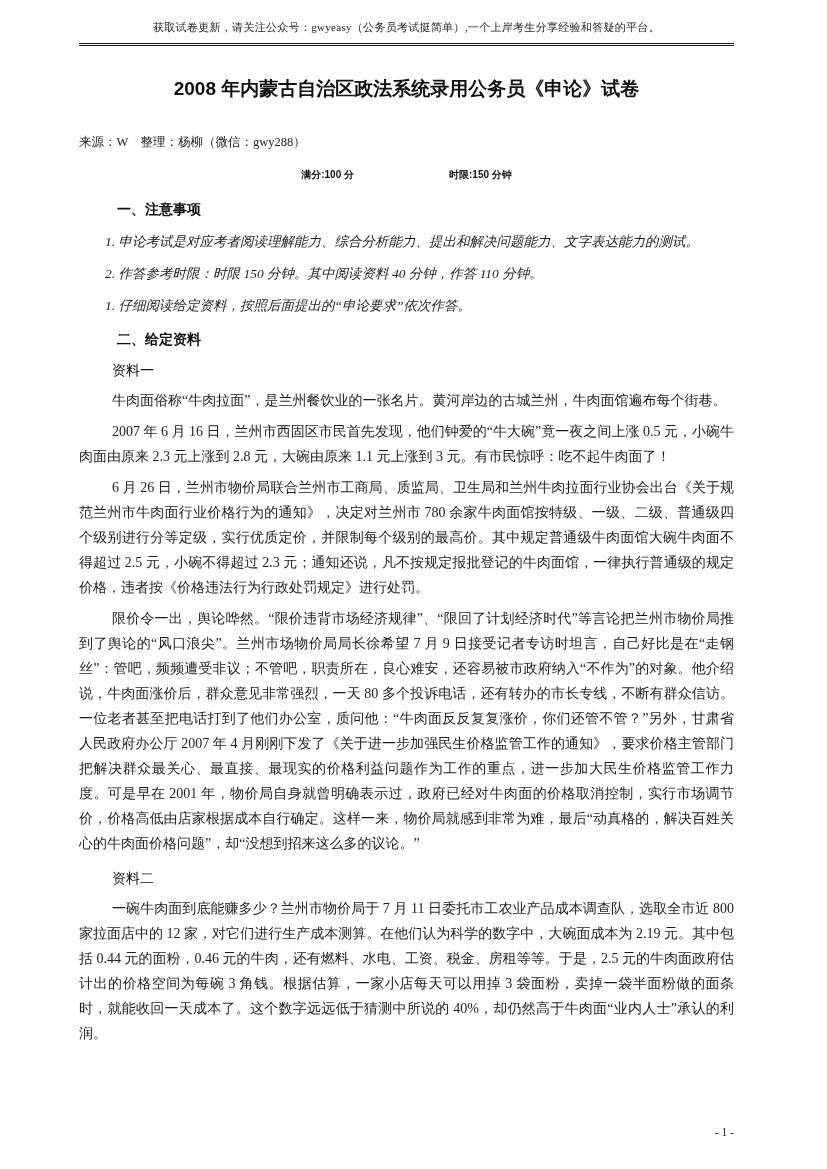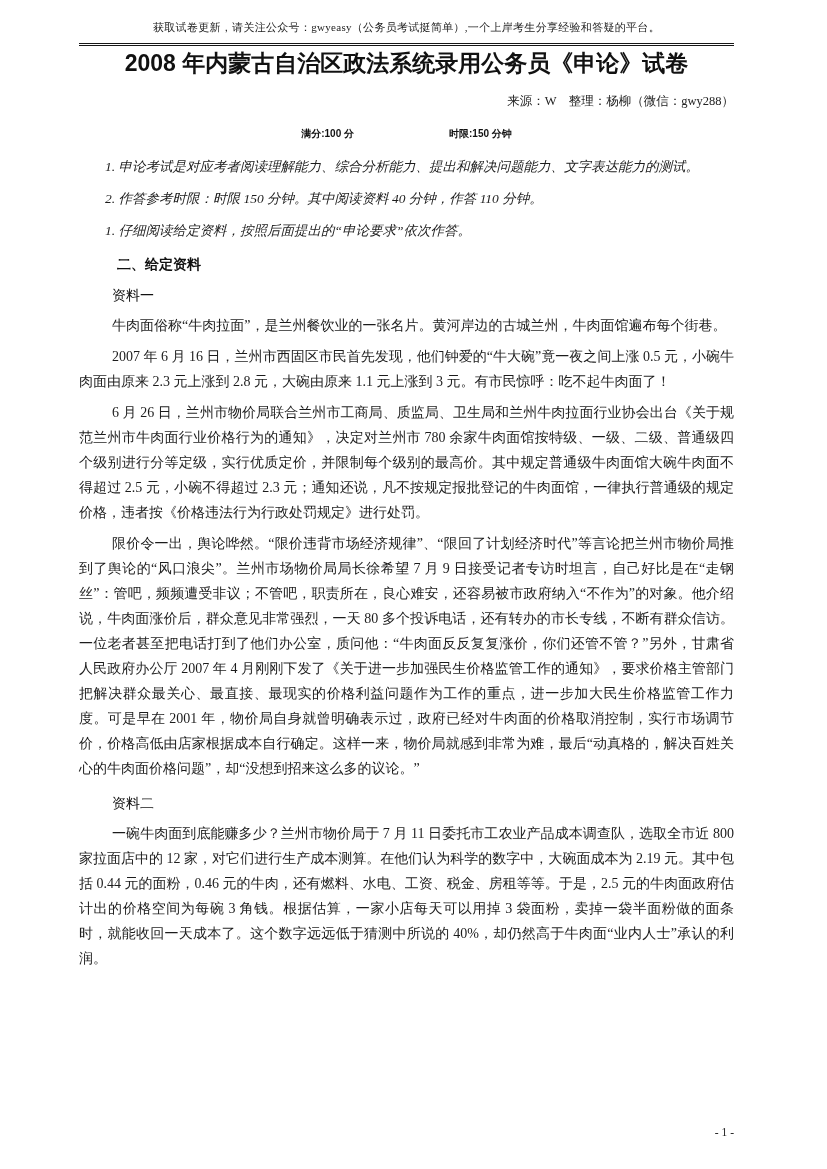--- a/index.html
+++ b/index.html
@@ -26,33 +26,33 @@
     letter-spacing: 0.3px;
     padding-top: 2px;
   }
   .header-rule {
     margin-top: 8px;
     height: 3px;
     border-top: 1.5px solid #161616;
     border-bottom: 1.5px solid #161616;
   }
   .doc-title {
-    margin-top: 4px;
+    margin-top: 30px;
     font-family: "Liberation Sans", "DejaVu Sans", sans-serif;
-    font-size: 23px;
+    font-size: 19px;
     line-height: 26px;
     font-weight: 700;
     text-align: center;
     color: #111;
   }
   .meta-line {
-    margin-top: 17px;
+    margin-top: 32px;
     font-size: 12.5px;
     line-height: 17px;
-    text-align: right;
+    text-align: left;
     color: #222;
   }
   .score-line {
     margin-top: 15px;
     display: flex;
     justify-content: center;
     gap: 95px;
     font-family: "Liberation Sans", "DejaVu Sans", sans-serif;
     font-size: 10px;
     line-height: 18px;
@@ -114,20 +114,21 @@
 
   <h1 class="doc-title">2008 年内蒙古自治区政法系统录用公务员《申论》试卷</h1>
 
   <div class="meta-line">来源：W　整理：杨柳（微信：gwy288）</div>
 
   <div class="score-line">
     <span>满分:100 分</span>
     <span>时限:150 分钟</span>
   </div>
 
+  <h2 class="section-heading">一、注意事项</h2>
 
   <p class="notice-item">1. 申论考试是对应考者阅读理解能力、综合分析能力、提出和解决问题能力、文字表达能力的测试。</p>
   <p class="notice-item">2. 作答参考时限：时限 150 分钟。其中阅读资料 40 分钟，作答 110 分钟。</p>
   <p class="notice-item">1. 仔细阅读给定资料，按照后面提出的“申论要求”依次作答。</p>
 
   <h2 class="section-heading">二、给定资料</h2>
 
   <h3 class="material-label">资料一</h3>
   <p class="body-para first-after-label">牛肉面俗称“牛肉拉面”，是兰州餐饮业的一张名片。黄河岸边的古城兰州，牛肉面馆遍布每个街巷。</p>
   <p class="body-para">2007 年 6 月 16 日，兰州市西固区市民首先发现，他们钟爱的“牛大碗”竟一夜之间上涨 0.5 元，小碗牛肉面由原来 2.3 元上涨到 2.8 元，大碗由原来 1.1 元上涨到 3 元。有市民惊呼：吃不起牛肉面了！</p>

